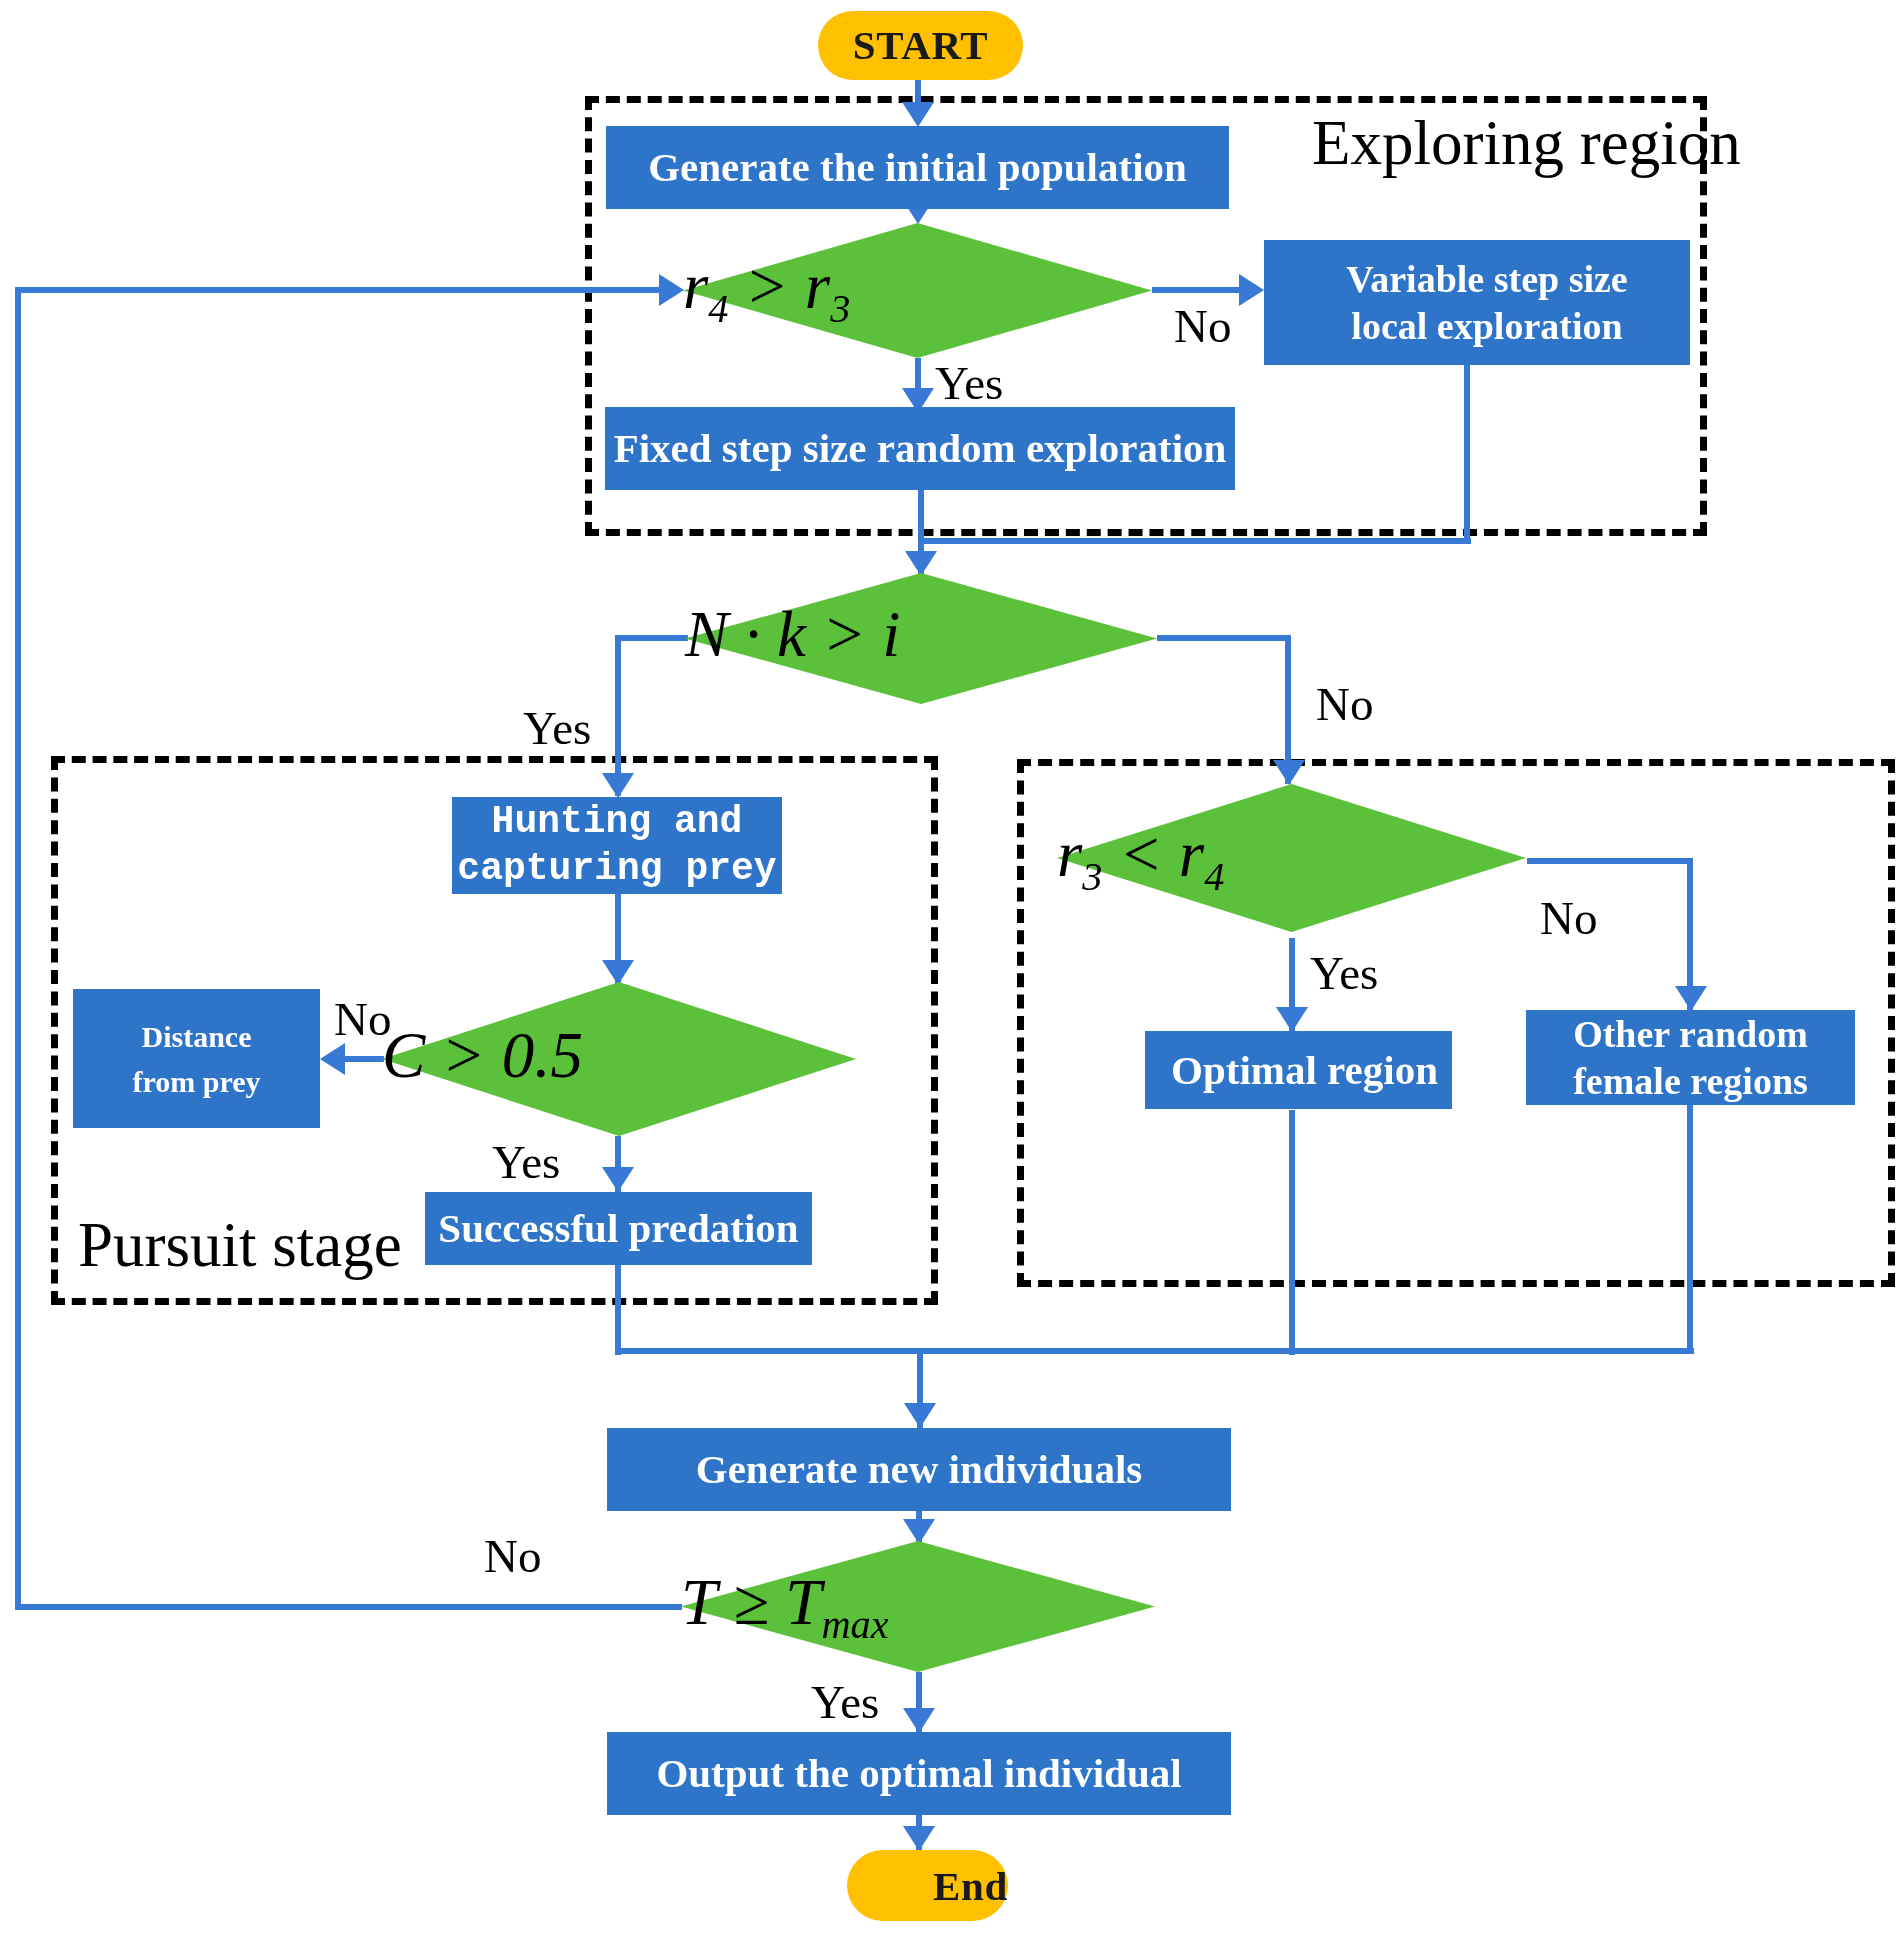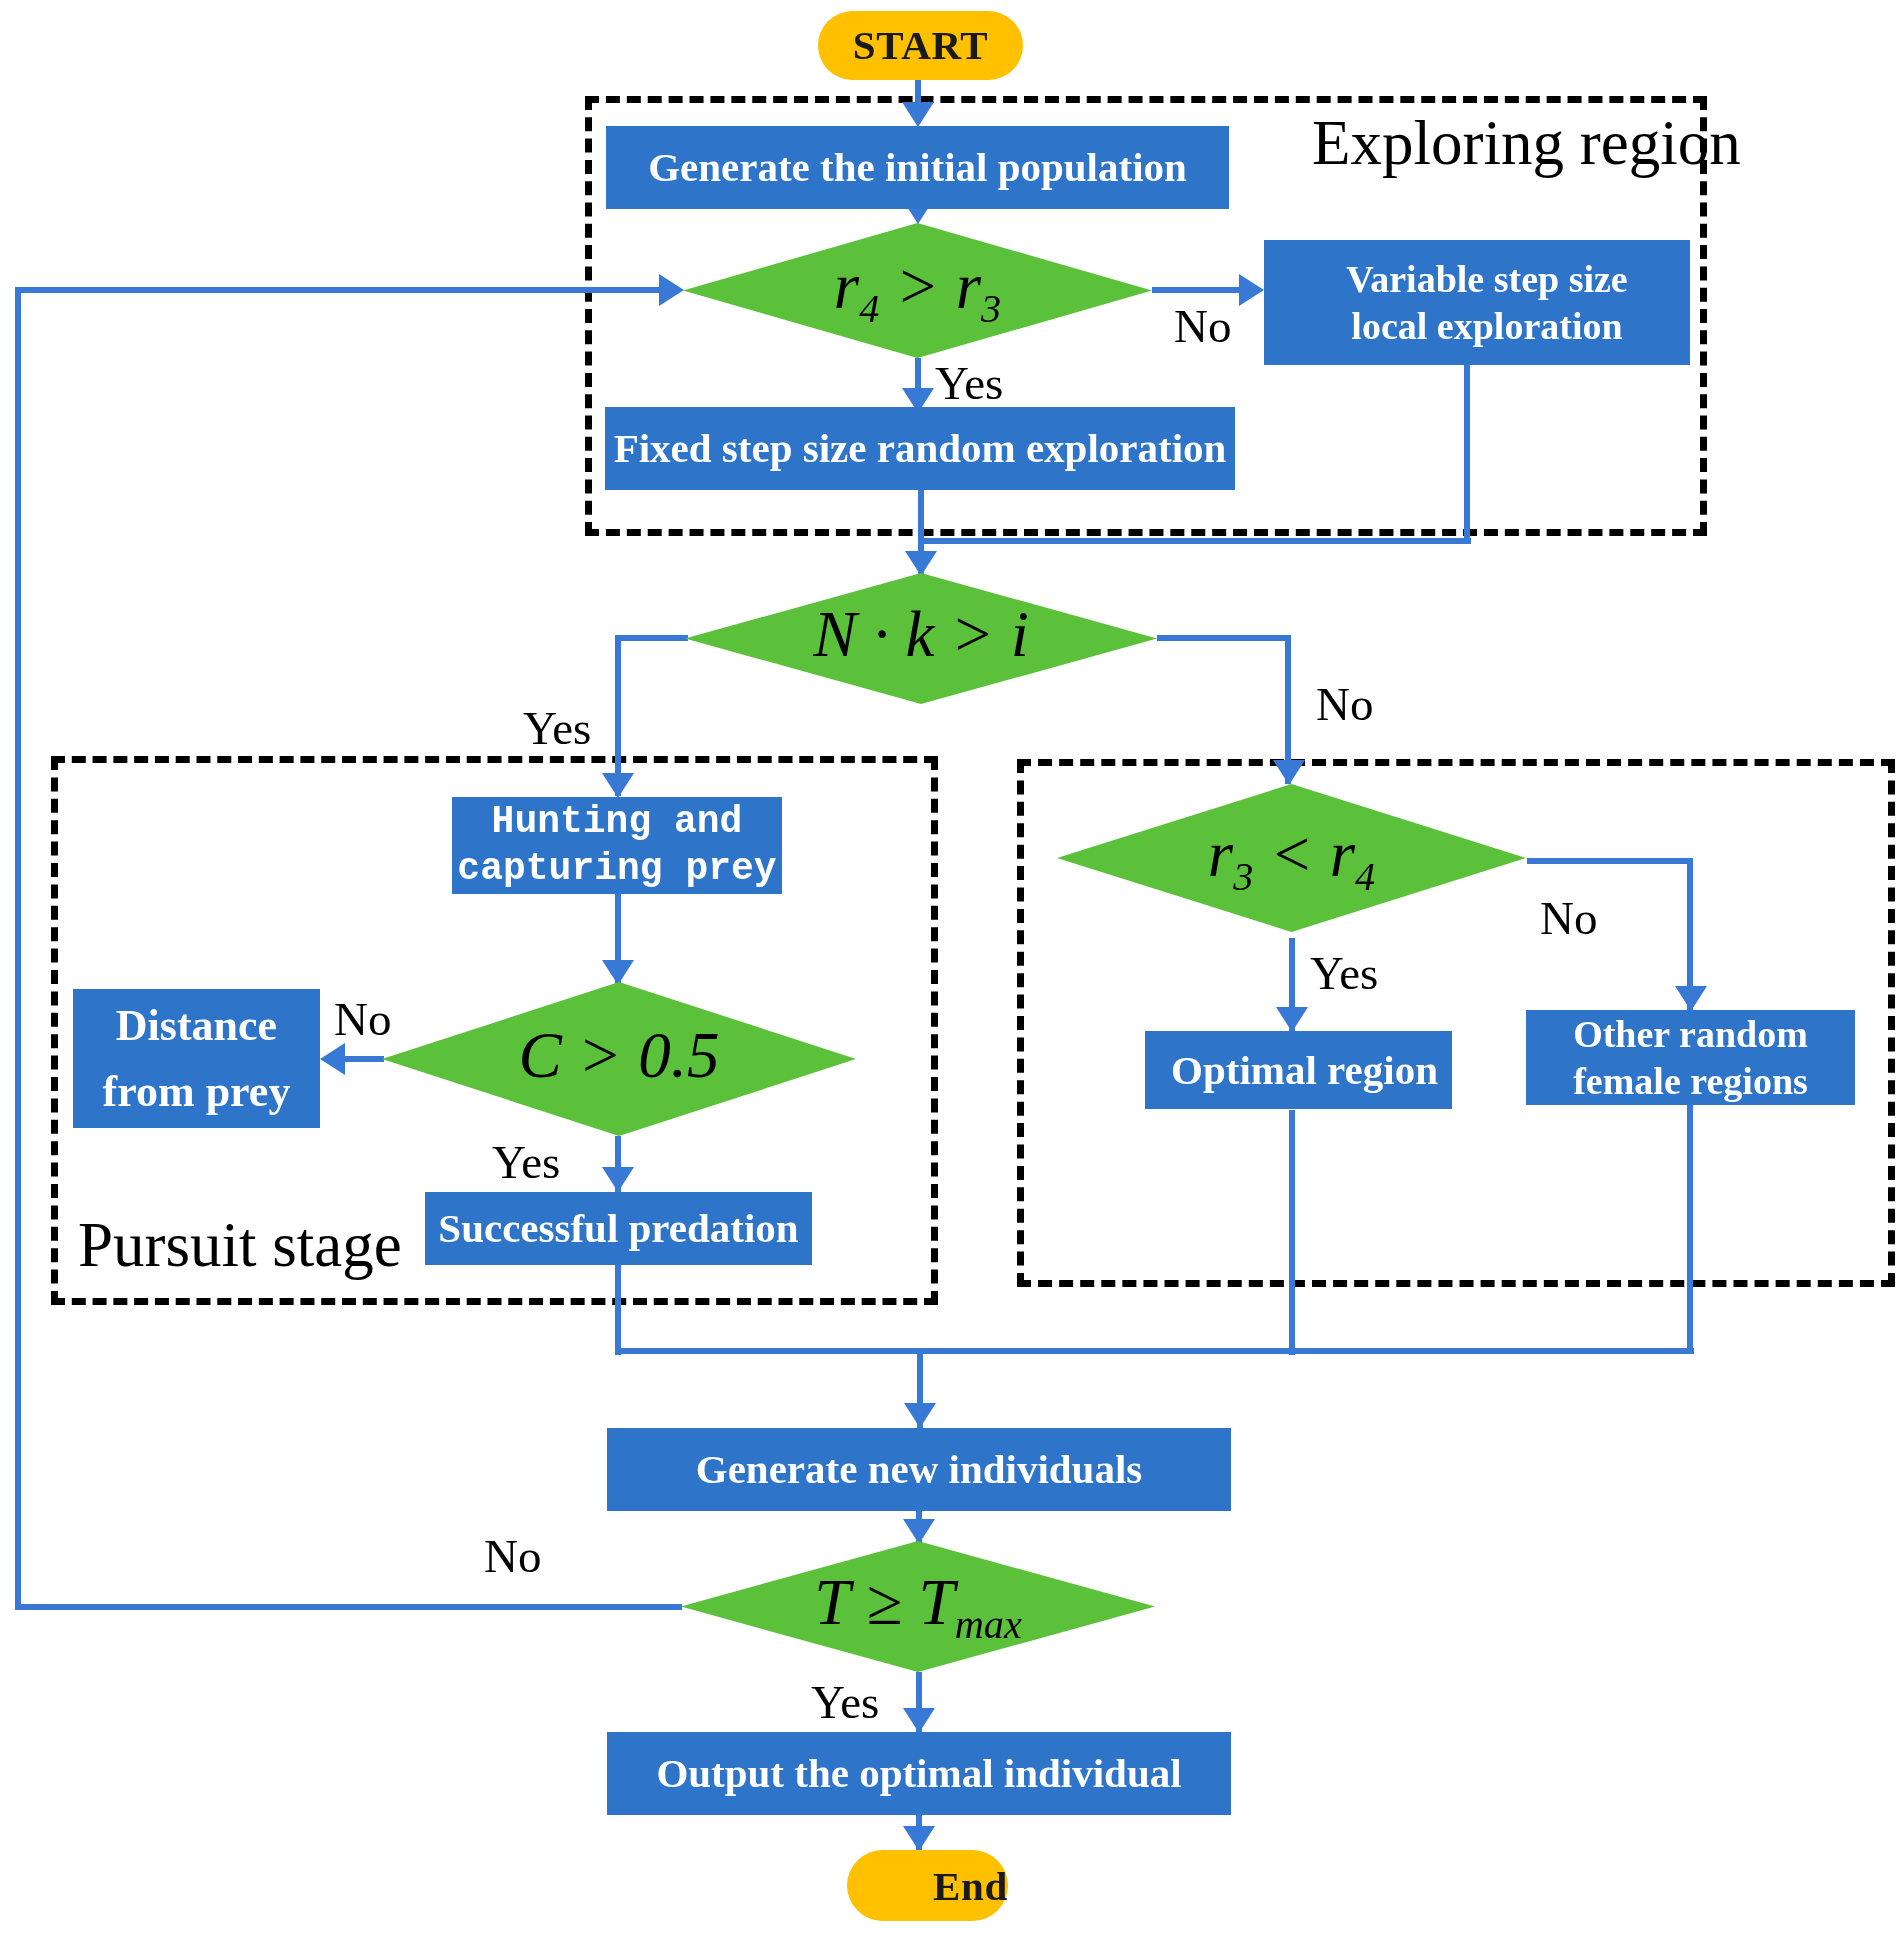--- a/index.html
+++ b/index.html
@@ -3,21 +3,21 @@
 <meta charset="utf-8">
 <style>
   html,body{margin:0;padding:0;background:#fff;}
   .canvas{position:relative;width:1900px;height:1946px;background:#ffffff;overflow:hidden;
           font-family:"Liberation Serif", "DejaVu Serif", serif;}
   
   .pill{position:absolute;background:#FFC000;border-radius:43px;display:flex;align-items:center;justify-content:center;
         color:#1a1a1a;font-weight:bold;font-size:41px;letter-spacing:0.7px;}
   .pbox{position:absolute;background:#2E74C8;color:#ffffff;display:flex;flex-direction:column;align-items:center;justify-content:center;
         font-weight:bold;text-align:center;font-size:41px;line-height:1.22;}
-  .diamond{position:absolute;display:flex;align-items:center;justify-content:center;}
+  .diamond{position:absolute;display:flex;align-items:center;}
   .diamond svg{position:absolute;left:0;top:0;width:100%;height:100%;}
   .dlabel{position:relative;z-index:2;font-style:italic;font-size:65px;color:#000;white-space:nowrap;}
   .dlabel sub{font-size:0.62em;font-style:italic;}
   .dashbox{position:absolute;border:7.1px dashed #000;}
   .stage{position:absolute;color:#000;font-size:63px;white-space:nowrap;}
   .elabel{position:absolute;color:#000;font-size:47px;white-space:nowrap;}
   
   .v{position:absolute;width:6.4px;background:#3879D6;}
   .h{position:absolute;height:6.4px;background:#3879D6;}
   .ah{position:absolute;width:0;height:0;}
@@ -122,21 +122,21 @@
 
   <div class="pbox" style="left:605px;top:407px;width:630px;height:83px;">
     <div>Fixed step size random exploration</div>
   </div>
 
   <div class="pbox" style="left:452px;top:797px;width:330px;height:97px;font-size:38px;font-family:Liberation Mono, monospace;">
     <div>Hunting and</div>
     <div>capturing prey</div>
   </div>
 
-  <div class="pbox" style="left:73px;top:989px;width:247px;height:139px;font-size:44px;line-height:1.5;">
+  <div class="pbox" style="left:73px;top:989px;width:247px;height:139px;font-size:30px;line-height:1.5;">
     <div>Distance</div>
     <div>from prey</div>
   </div>
 
   <div class="pbox" style="left:425px;top:1192px;width:387px;height:73px;">
     <div>Successful predation</div>
   </div>
 
   <div class="pbox" style="left:1145px;top:1031px;width:295px;height:78px;padding-left:12px;">
     <div>Optimal region</div>

